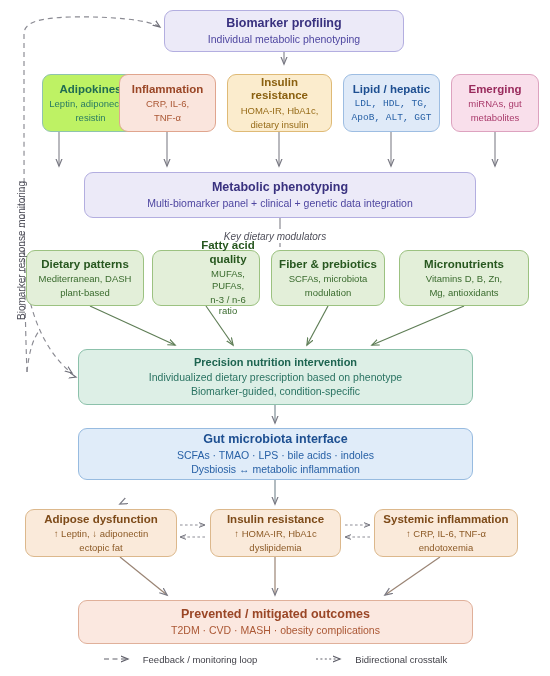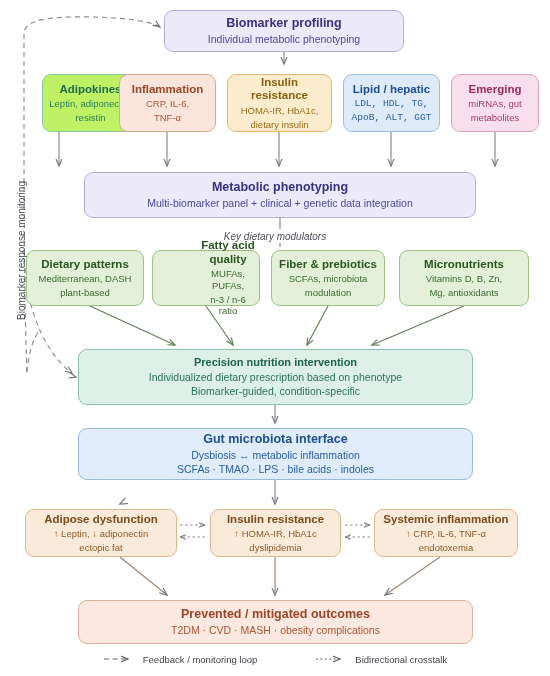--- a/index.html
+++ b/index.html
@@ -332,22 +332,22 @@
   </div>
 
   <div class="node n-precision">
     <div class="title">Precision nutrition intervention</div>
     <div class="sub">Individualized dietary prescription based on phenotype</div>
     <div class="sub">Biomarker-guided, condition-specific</div>
   </div>
 
   <div class="node n-gut">
     <div class="title">Gut microbiota interface</div>
+    <div class="sub">SCFAs · TMAO · LPS · bile acids · indoles</div>
     <div class="sub">Dysbiosis ↔ metabolic inflammation</div>
-    <div class="sub">SCFAs · TMAO · LPS · bile acids · indoles</div>
   </div>
 
   <div class="node mech n-adipose">
     <div class="title">Adipose dysfunction</div>
     <div class="sub">↑ Leptin, ↓ adiponectin</div>
     <div class="sub">ectopic fat</div>
   </div>
 
   <div class="node mech n-insulin-mech">
     <div class="title">Insulin resistance</div>

